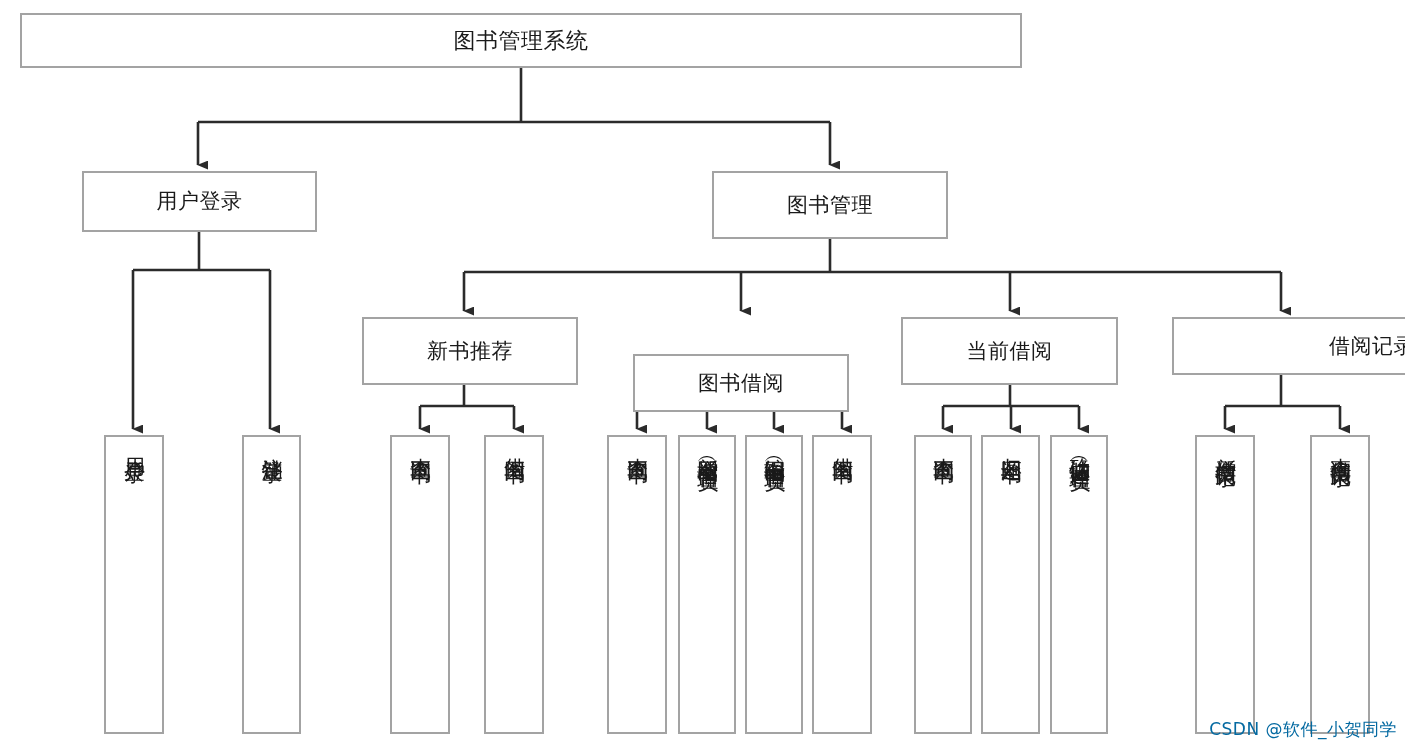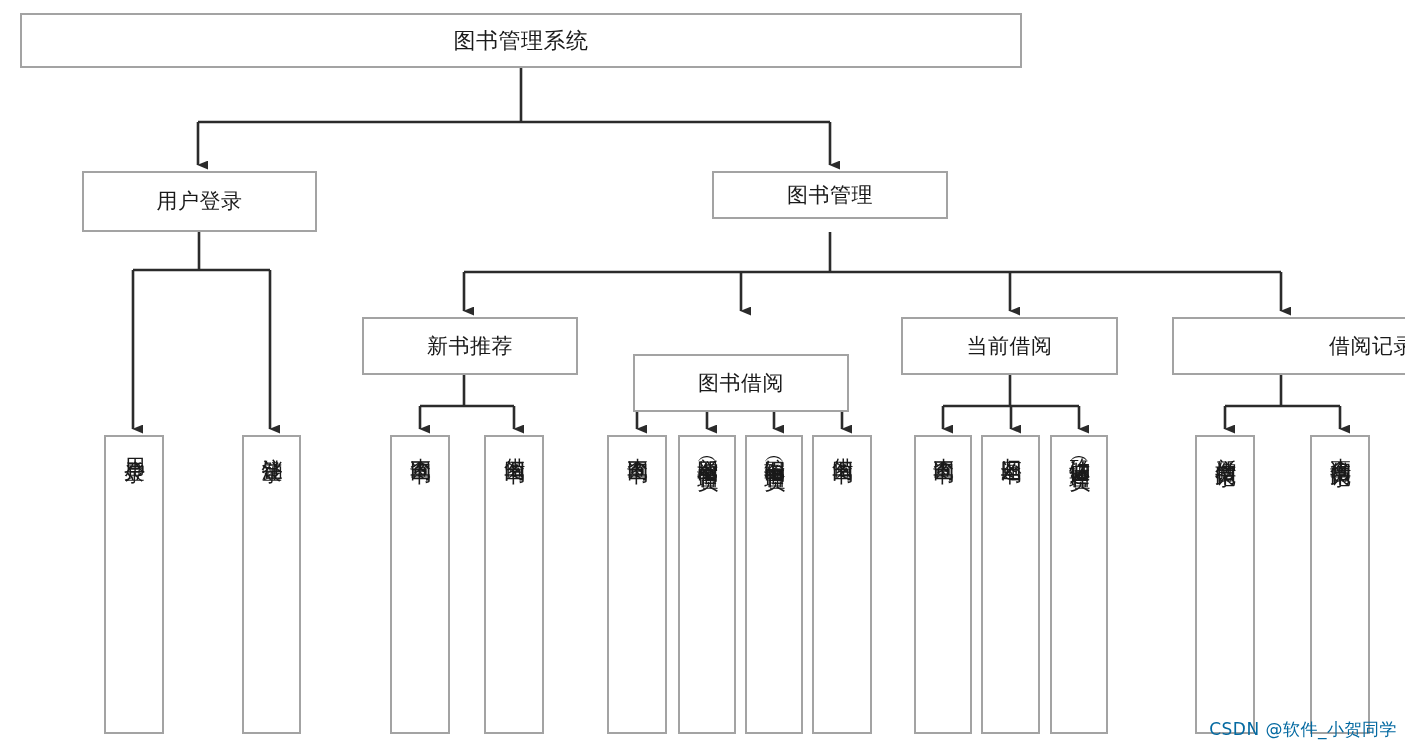--- a/index.html
+++ b/index.html
@@ -131,31 +131,31 @@
     </g>
   </svg>
 
   <div class="node horiz root" style="left:20px; top:13px; width:1002px; height:55px;">
     <span class="node-label">图书管理系统</span>
   </div>
 
   <div class="node horiz" style="left:82px; top:171px; width:235px; height:61px;">
     <span class="node-label">用户登录</span>
   </div>
-  <div class="node horiz" style="left:712px; top:171px; width:236px; height:48px;">
+  <div class="node horiz" style="left:712px; top:171px; width:236px; height:68px;">
     <span class="node-label">图书管理</span>
   </div>
 
-  <div class="node horiz" style="left:362px; top:317px; width:216px; height:58px;">
+  <div class="node horiz" style="left:362px; top:317px; width:216px; height:68px;">
     <span class="node-label">新书推荐</span>
   </div>
   <div class="node horiz" style="left:633px; top:317px; width:216px; height:58px;margin-top:37px;">
     <span class="node-label">图书借阅</span>
   </div>
-  <div class="node horiz" style="left:901px; top:317px; width:217px; height:58px;">
+  <div class="node horiz" style="left:901px; top:317px; width:217px; height:68px;">
     <span class="node-label">当前借阅</span>
   </div>
   <div class="node horiz" style="left:1172px; top:317px; width:245px; height:58px;justify-content:flex-end;">
     <span class="node-label">借阅记录</span>
   </div>
 
   <div class="node leaf" style="left:104px; top:435px; width:60px; height:299px;">
     <span class="node-label">用户登录</span>
   </div>
   <div class="node leaf" style="left:242px; top:435px; width:59px; height:299px;">

